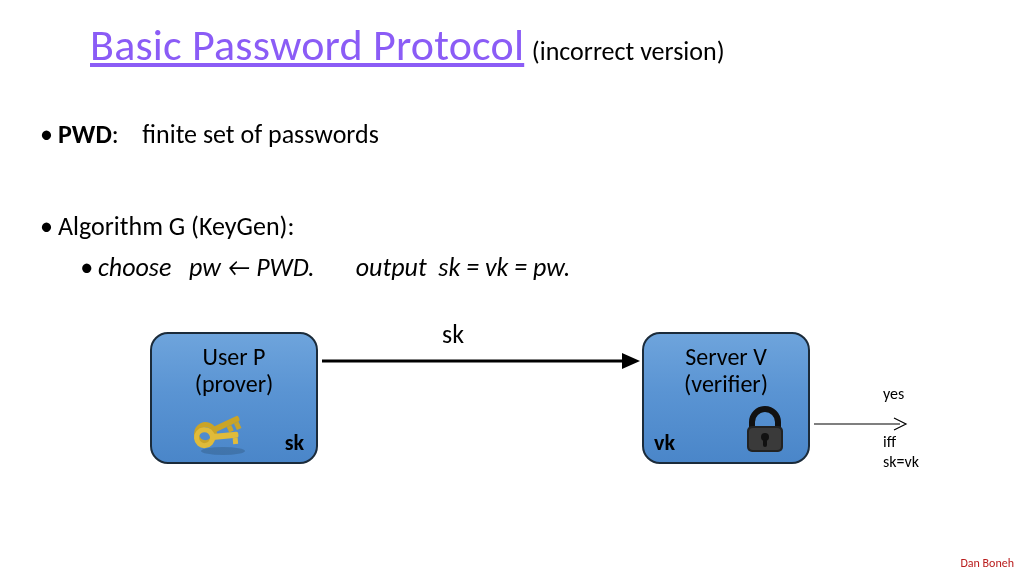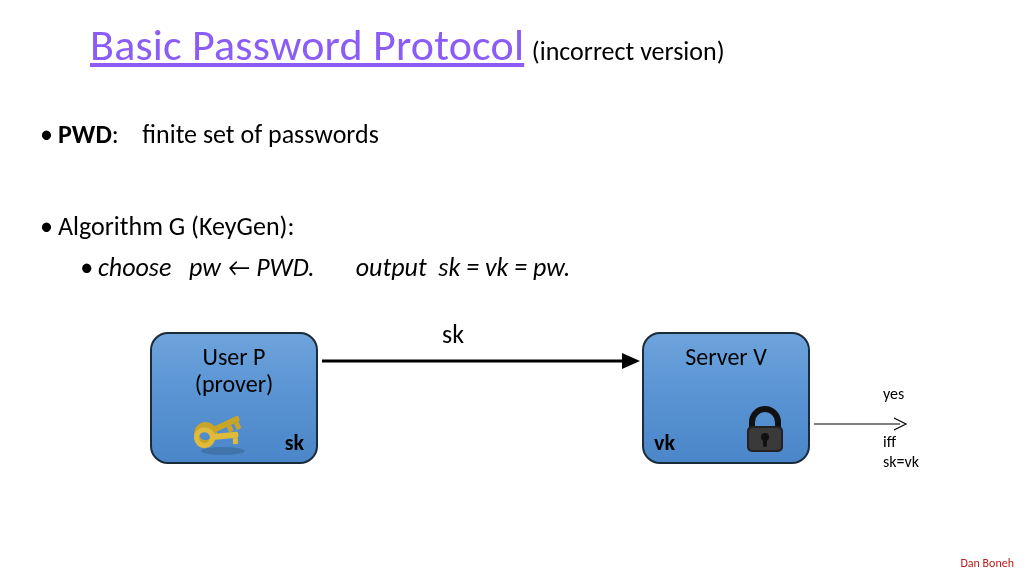--- a/index.html
+++ b/index.html
@@ -181,20 +181,21 @@
         <circle cx="16" cy="30" r="8" fill="none" stroke="#e0bb3a" stroke-width="5"></circle>
         <rect x="22" y="27" width="28" height="6" fill="#e0bb3a" rx="2"></rect>
         <rect x="44" y="33" width="5" height="6" fill="#e0bb3a"></rect>
       </g>
     </svg>
     <div class="corner">sk</div>
   </div>
 
   <div class="box server">
     <div class="line1">Server V</div>
+    <div class="line2">(verifier)</div>
     <svg class="lock-icon" viewBox="0 0 50 50">
       <path d="M12 22 v-6 a13 13 0 0 1 26 0 v6" fill="none" stroke="#111" stroke-width="6" stroke-linecap="round"></path>
       <rect x="7" y="20" width="36" height="26" rx="5" fill="#222"></rect>
       <rect x="9" y="22" width="32" height="22" rx="4" fill="#3a3a3a"></rect>
       <circle cx="25" cy="31" r="4" fill="#111"></circle>
       <rect x="23" y="33" width="4" height="8" rx="2" fill="#111"></rect>
     </svg>
     <div class="corner">vk</div>
   </div>
 

